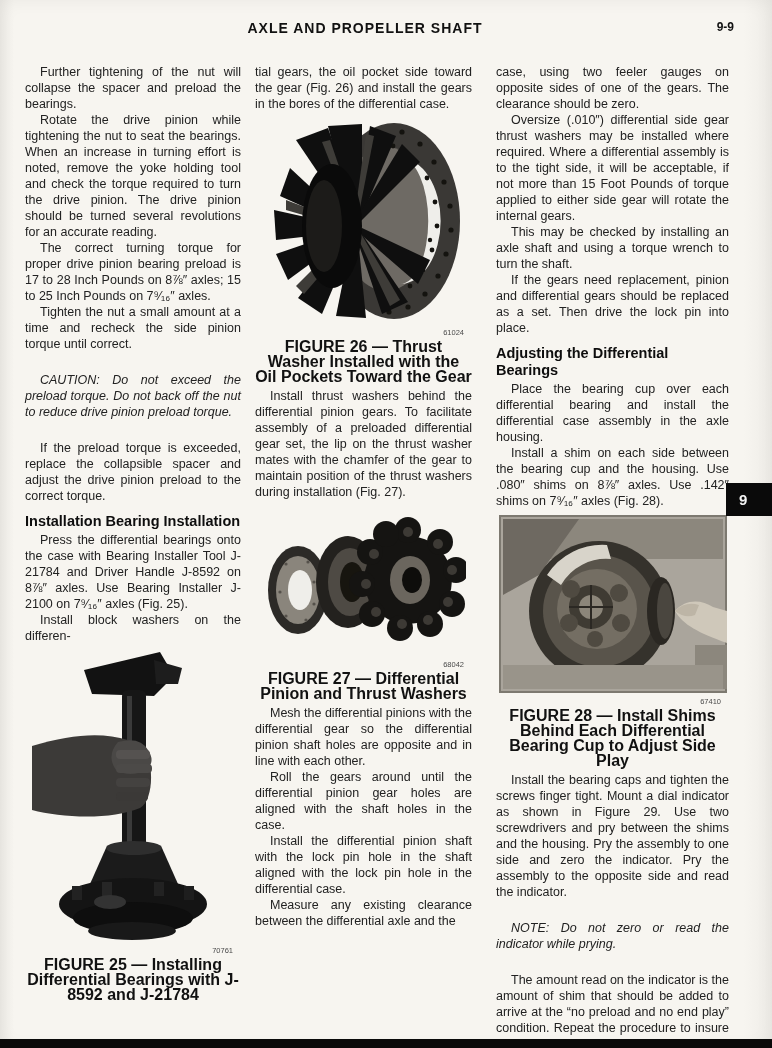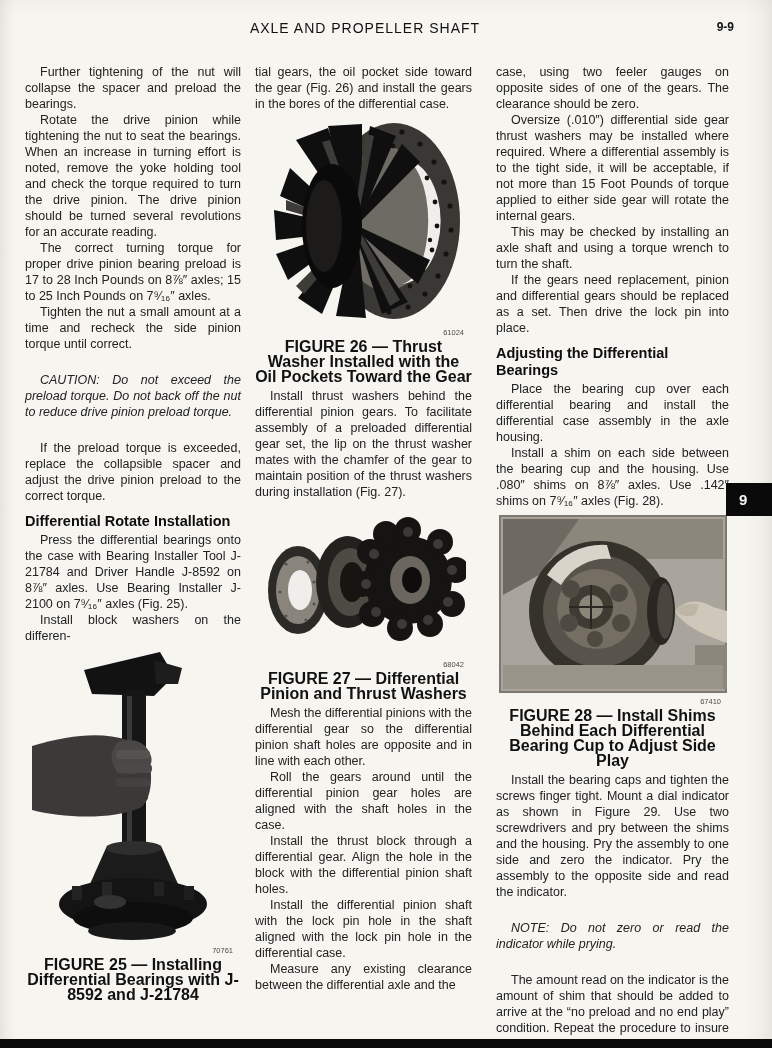--- a/index.html
+++ b/index.html
@@ -6,21 +6,21 @@
   .page {
     position:relative; width:772px; height:1048px; margin:0 auto;
     background:#f7f5f0;
     background-image:linear-gradient(90deg,#edebe6 0px,#f7f5f0 14px,#f7f5f0 744px,#eeece7 772px);
     font-family:"Liberation Sans","DejaVu Sans",sans-serif;
     color:#1e1e1e; overflow:hidden;
     box-shadow:inset 0 0 18px rgba(0,0,0,0.06);
   }
   .header-title {
     position:absolute; top:20px; left:170px; width:390px; text-align:center;
-    font-size:14px; font-weight:normal; letter-spacing:1px; color:#111;
+    font-size:14px; font-weight:bold; letter-spacing:1px; color:#111;
   }
   .page-number {
     position:absolute; top:20px; right:38px;
     font-size:12px; font-weight:bold; color:#111;
   }
   .col { position:absolute; top:64px; font-size:12.5px; line-height:16px;
          text-align:justify; color:#222; }
   .col-left  { left:25px;  width:216px; }
   .col-mid   { left:255px; width:217px; }
   .col-right { left:496px; width:233px; }
@@ -54,21 +54,21 @@
   <div class="header-title">AXLE  AND  PROPELLER  SHAFT</div>
   <div class="page-number">9-9</div>
 
   <div class="col col-left">
     <p>Further tightening of the nut will collapse the spacer and preload the bearings.</p>
     <p>Rotate the drive pinion while tightening the nut to seat the bearings. When an increase in turning effort is noted, remove the yoke holding tool and check the torque required to turn the drive pinion. The drive pinion should be turned several revolutions for an accurate reading.</p>
     <p>The correct turning torque for proper drive pinion bearing preload is 17 to 28 Inch Pounds on 8⅞″ axles; 15 to 25 Inch Pounds on 7⁹⁄₁₆″ axles.</p>
     <p>Tighten the nut a small amount at a time and recheck the side pinion torque until correct.</p>
     <p class="italic">CAUTION: Do not exceed the preload torque. Do not back off the nut to reduce drive pinion preload torque.</p>
     <p>If the preload torque is exceeded, replace the collapsible spacer and adjust the drive pinion preload to the correct torque.</p>
-    <div class="head">Differential Rotate Installation</div>
+    <div class="head">Installation Bearing Installation</div>
     <p>Press the differential bearings onto the case with Bearing Installer Tool J-21784 and Driver Handle J-8592 on 8⅞″ axles. Use Bearing Installer J-2100 on 7⁹⁄₁₆″ axles (Fig. 25).</p>
     <p>Install block washers on the differen-</p>
 
     <div class="figure">
       <div class="photo-wrap">
         <svg width="202" height="292" viewBox="0 0 202 292">
 
           <polygon points="52,20 128,2 142,26 122,46 60,44" fill="#121212"></polygon>
           <polygon points="122,10 150,18 146,34 124,34" fill="#1d1d1d"></polygon>
 
@@ -216,21 +216,20 @@
           <ellipse cx="148" cy="74" rx="20" ry="24" fill="#6b665e"></ellipse>
           <ellipse cx="150" cy="74" rx="10" ry="13" fill="#0e0d0b"></ellipse>
         </svg>
       </div>
       <div class="photo-id">68042</div>
       <div class="fig-caption">FIGURE 27 — Differential Pinion and Thrust Washers</div>
     </div>
 
     <p>Mesh the differential pinions with the differential gear so the differential pinion shaft holes are opposite and in line with each other.</p>
     <p>Roll the gears around until the differential pinion gear holes are aligned with the shaft holes in the case.</p>
-    <p>Install the thrust block through a differential gear. Align the hole in the block with the differential pinion shaft holes.</p>
     <p>Install the differential pinion shaft with the lock pin hole in the shaft aligned with the lock pin hole in the differential case.</p>
     <p>Measure any existing clearance between the differential axle and the</p>
   </div>
 
   <div class="col col-right">
     <p class="noindent">case, using two feeler gauges on opposite sides of one of the gears. The clearance should be zero.</p>
     <p>Oversize (.010″) differential side gear thrust washers may be installed where required. Where a differential assembly is to the tight side, it will be acceptable, if not more than 15 Foot Pounds of torque applied to either side gear will rotate the internal gears.</p>
     <p>This may be checked by installing an axle shaft and using a torque wrench to turn the shaft.</p>
     <p>If the gears need replacement, pinion and differential gears should be replaced as a set. Then drive the lock pin into place.</p>
     <div class="head">Adjusting the Differential Bearings</div>

